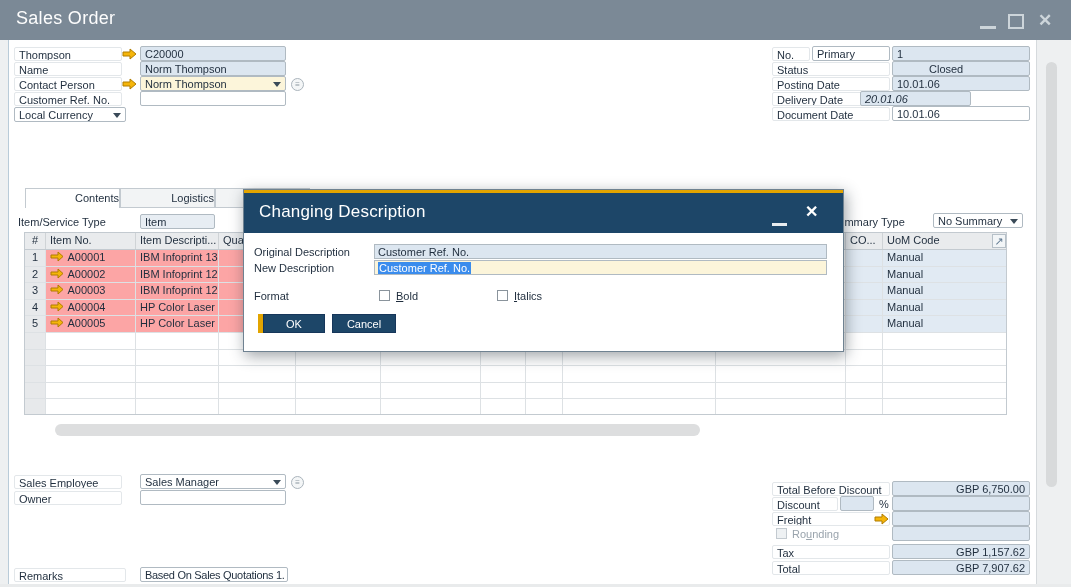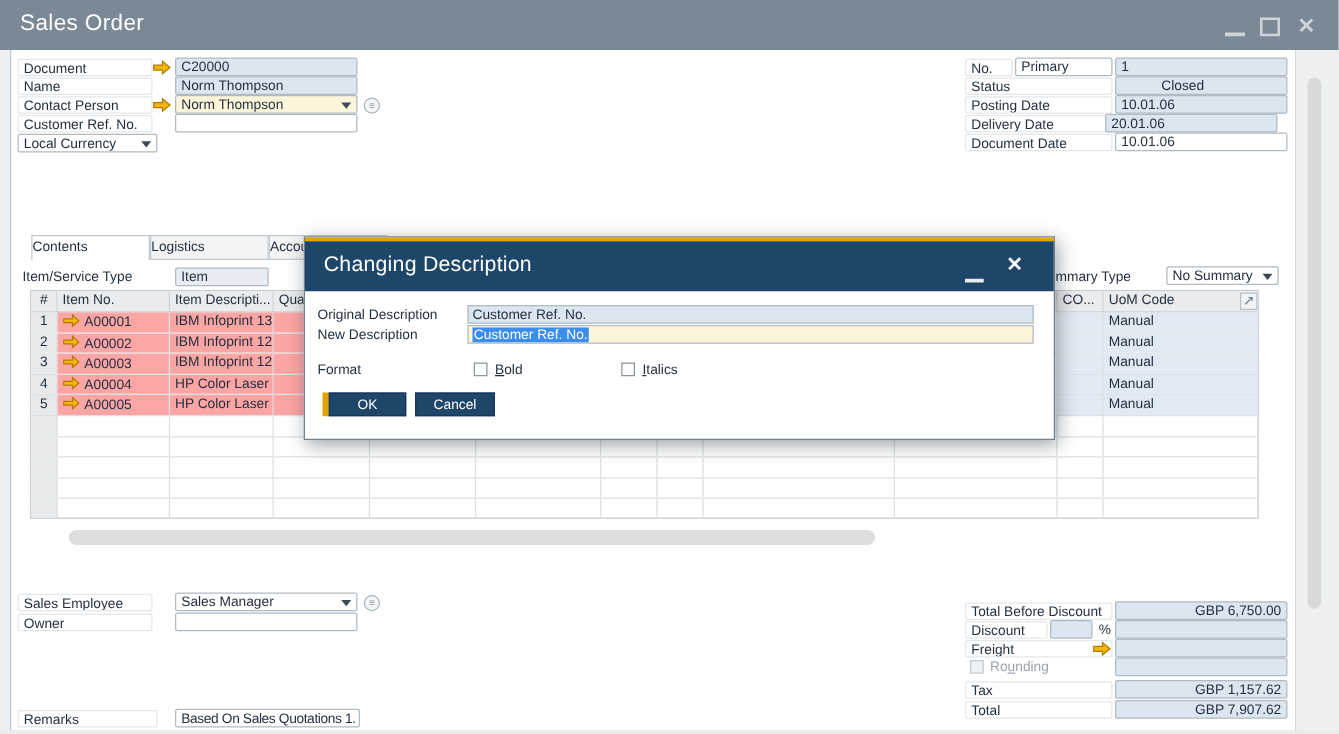--- a/index.html
+++ b/index.html
@@ -31,21 +31,21 @@
   .ro  { background:#dce6f0; }
   .yel { background:#fcf5da; }
   .rt  { text-align:right; }
   .dda { position:absolute; right:4px; top:5px; width:0; height:0; border-left:4px solid transparent; border-right:4px solid transparent; border-top:5px solid #3a4a58; }
   .circ { width:13px; height:13px; border:1px solid #aab4bc; border-radius:50%; color:#8d99a3; font-size:8px; line-height:11px; text-align:center; background:#f4f6f7; }
   .cb { width:11px; height:11px; border:1px solid #8a949c; background:#fff; }
   .cb.dis { border-color:#c3cad0; background:#eef1f3; }
   .arrow-ic { display:inline-block; }
 
   
-  .tab { height:20px; border:1px solid #c3cad0; text-align:left; padding-top:3px; background:#f2f4f5; }
+  .tab { height:20px; border:1px solid #c3cad0; text-align:right; padding-top:3px; background:#f2f4f5; }
   .tab.active { background:#ffffff; border-bottom:none; }
 
   
   .grid { left:24px; top:232px; width:983px; height:183px; border:1px solid #c3cad0; background:#fff; overflow:hidden; }
   .t-head { display:flex; height:17px; background:#e9ebed; border-bottom:1px solid #c3cad0; }
   .t-head .cell { border-right:1px solid #cfd3d6; padding:1px 4px; background:#e9ebed; overflow:hidden; white-space:nowrap; }
   .t-row { display:flex; height:16.6px; border-bottom:1px solid #dde1e4; }
   .cell { flex:none; border-right:1px solid #dde1e4; padding:1px 4px; overflow:hidden; white-space:nowrap; }
   .c-num { background:#e7e9eb; text-align:center; padding:1px 2px; }
   .c-data { background:#fca5a5; }
@@ -74,21 +74,21 @@
   <span class="winbtn minbar"></span>
   <span class="winbtn maxsq"></span>
   <span class="winbtn closex">✕</span>
 </div>
 
 <div class="abs content"></div>
 <div class="abs vgutter"></div>
 <div class="abs vthumb"></div>
 <div class="abs bottomstrip"></div>
 
-<div class="abs lbl" style="left:14px;top:47px;width:108px;">Document</div>
+<div class="abs lbl" style="left:14px;top:47px;width:108px;">Thompson</div>
 <svg class="abs arrow-ic" style="left:122px;top:48px;" width="15" height="12">
     <polygon points="1,4 8,4 8,1 14,6 8,11 8,8 1,8" fill="#f5b50a" stroke="#b07c00" stroke-width="1"></polygon>
   </svg>
 <div class="abs fld ro" style="left:140px;top:46px;width:146px;">C20000</div>
 
 <div class="abs lbl" style="left:14px;top:62px;width:108px;">Name</div>
 <div class="abs fld ro" style="left:140px;top:61px;width:146px;">Norm Thompson</div>
 
 <div class="abs lbl" style="left:14px;top:77px;width:108px;">Contact Person</div>
 <svg class="abs arrow-ic" style="left:122px;top:78px;" width="15" height="12">
@@ -112,21 +112,21 @@
 <div class="abs fld" style="left:812px;top:46px;width:78px;">Primary</div>
 <div class="abs fld ro" style="left:892px;top:46px;width:138px;">1</div>
 
 <div class="abs lbl" style="left:772px;top:62px;width:118px;">Status</div>
 <div class="abs fld ro" style="left:892px;top:61px;width:138px;padding-left:36px;">Closed</div>
 
 <div class="abs lbl" style="left:772px;top:77px;width:118px;">Posting Date</div>
 <div class="abs fld ro" style="left:892px;top:76px;width:138px;">10.01.06</div>
 
 <div class="abs lbl" style="left:772px;top:92px;width:118px;">Delivery Date</div>
-<div class="abs fld ro" style="left:884px;top:91px;width:138px;">20.01.06</div>
+<div class="abs fld ro" style="left:860px;top:91px;width:111px;font-style:italic;">20.01.06</div>
 
 <div class="abs lbl" style="left:772px;top:107px;width:118px;">Document Date</div>
 <div class="abs fld" style="left:892px;top:106px;width:138px;">10.01.06</div>
 
 <div class="abs tab active" style="left:25px;top:188px;width:95px;">Contents</div>
 <div class="abs tab" style="left:120px;top:188px;width:95px;">Logistics</div>
 <div class="abs tab" style="left:215px;top:188px;width:95px;">Accounting</div>
 
 <div class="abs plain" style="left:18px;top:216px;">Item/Service Type</div>
 <div class="abs fld" style="left:140px;top:214px;width:75px;background:#e7edf3;">Item</div>

